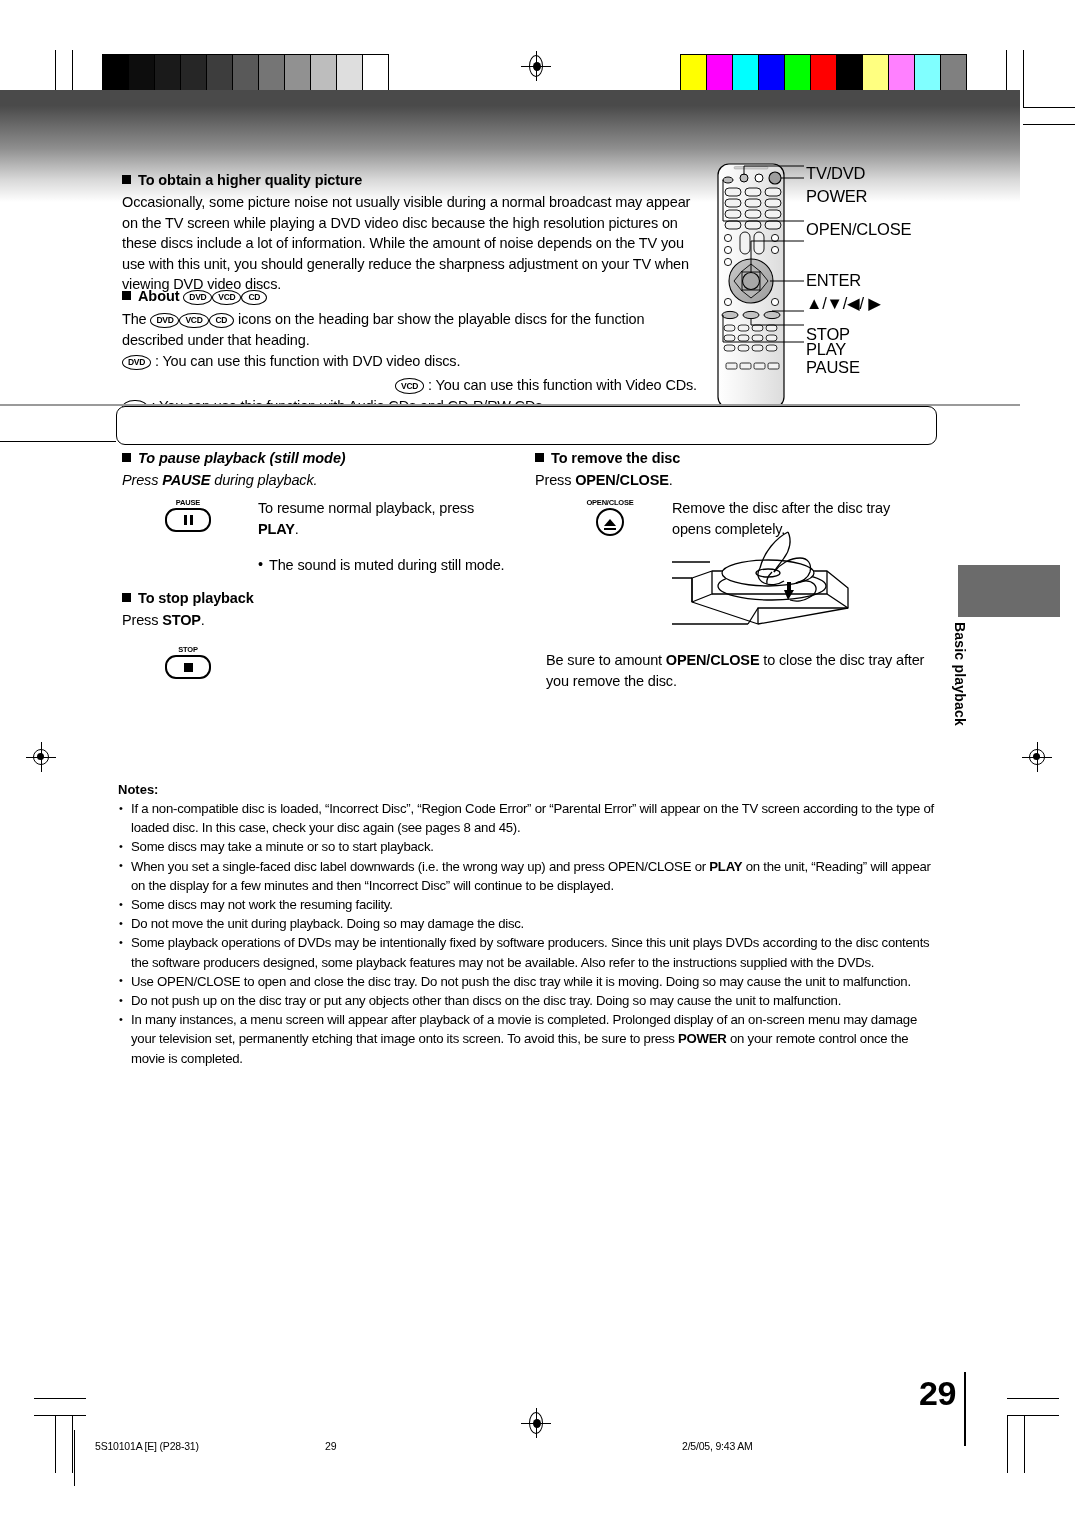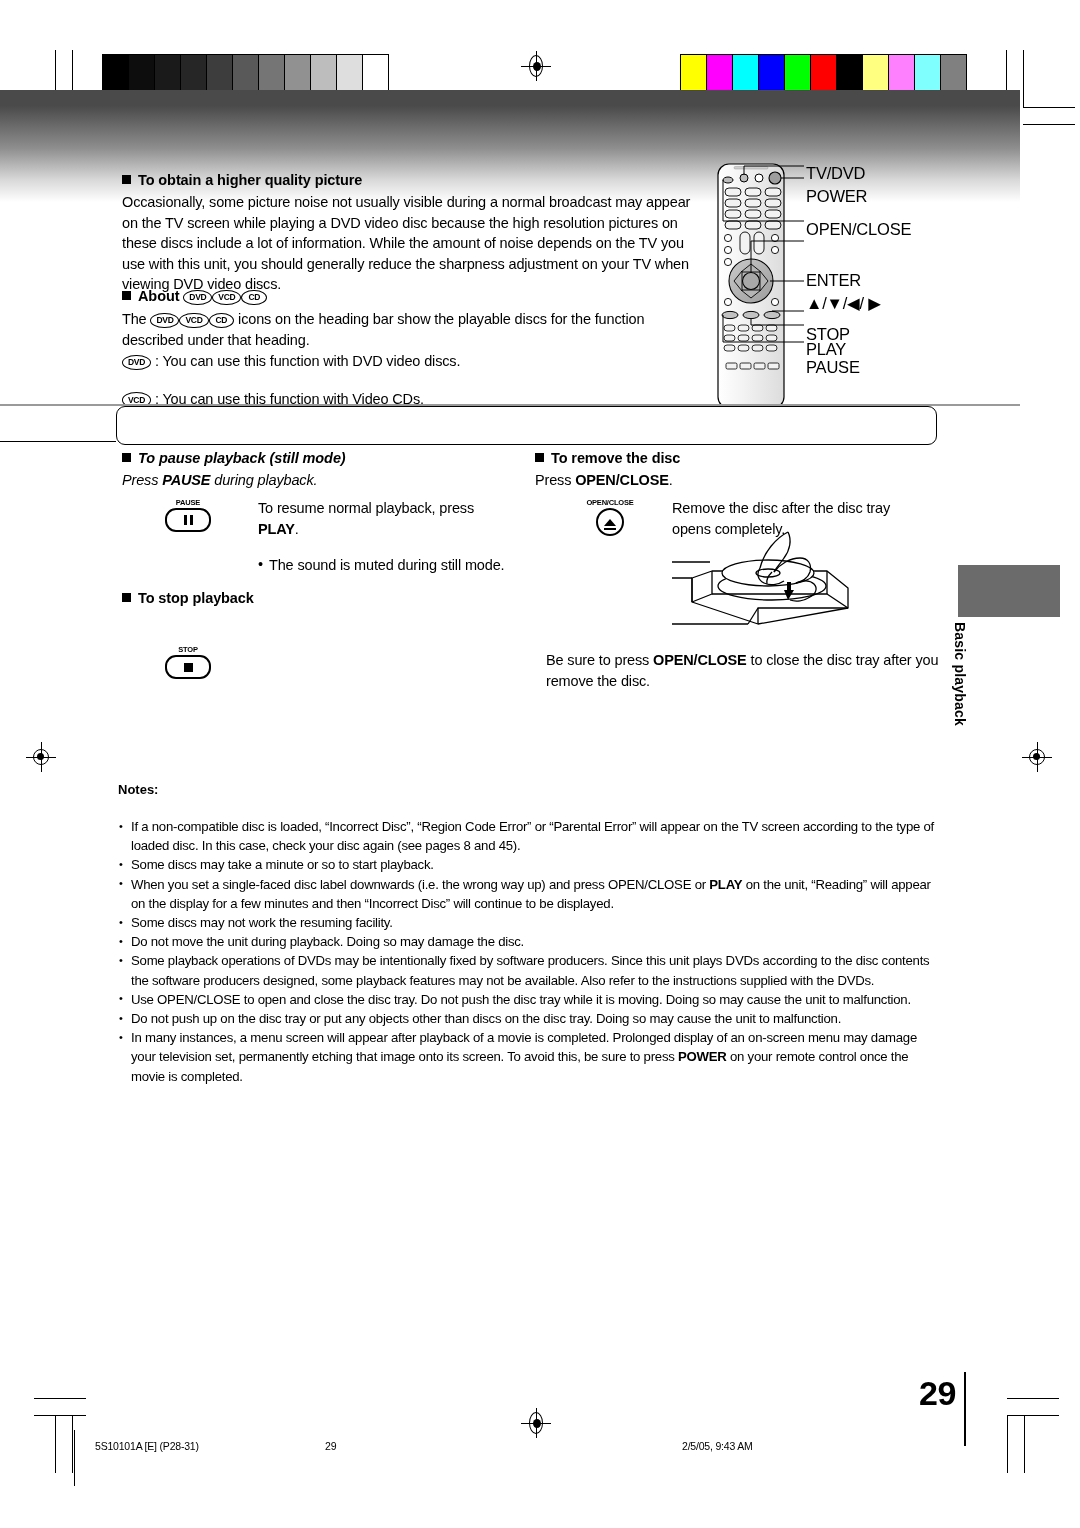--- a/index.html
+++ b/index.html
@@ -61,21 +61,21 @@
   .gl-eject{display:inline-block;width:0;height:0;border-left:6px solid transparent;
             border-right:6px solid transparent;border-bottom:7px solid #000;position:relative;}
   .gl-eject:after{content:"";position:absolute;left:-6px;top:9px;width:12px;height:2.5px;background:#000;}
 
   
   .sidetab{position:absolute;background:#6b6b6b;}
   .sidetext{position:absolute;font-size:14px;font-weight:bold;
             writing-mode:vertical-rl;letter-spacing:0.2px;}
 
   
-  .notes-title{font-size:13px;font-weight:bold;margin:0 0 20px 0;}
+  .notes-title{font-size:13px;font-weight:bold;margin:0 0 2px 0;}
   ul.notes{list-style:none;margin:0;padding:0;}
   ul.notes li{font-size:13.2px;line-height:19.2px;position:relative;padding-left:13px;
               margin-bottom:0px;letter-spacing:-0.25px;}
   ul.notes li:before{content:"\2022";position:absolute;left:1px;top:-0.5px;font-size:11px;}
 
   
   .pageno{position:absolute;font-size:34px;font-weight:bold;letter-spacing:-0.5px;}
   .pagerule{position:absolute;background:#000;}
 
   
@@ -156,21 +156,21 @@
     </h3>
     <p class="body">
       <span>The</span>
       <span class="disc">DVD</span><span class="disc">VCD</span><span class="disc w">CD</span>
       <span>icons on the heading bar show the playable discs for the function described under that heading.</span>
     </p>
     <p class="body" style="margin-top:1px;">
       <span class="disc">DVD</span>
       <span>: You can use this function with DVD video discs.</span>
     </p>
-    <p class="body" style="margin-top:17px;">
+    <p class="body" style="margin-top:3px;text-align:right;">
       <span class="disc">VCD</span>
       <span>: You can use this function with Video CDs.</span>
     </p>
     <p class="body" style="margin-top:1px;">
       <span class="disc w">CD</span>
       <span>: You can use this function with Audio CDs and CD-R/RW CDs.</span>
     </p>
   </div>
 
   <svg class="remote" style="left:712px;top:158px;" width="112" height="252" viewBox="0 0 112 252">
@@ -293,20 +293,21 @@
     <p class="body" style="margin-top:16px;padding-left:11px;position:relative;">
       <span style="position:absolute;left:0;top:-1px;">•</span>
       <span>The sound is muted during still mode.</span>
     </p>
   </div>
 
   <div style="position:absolute;left:122px;top:590px;width:400px;">
     <h3 class="hd">
       <span class="sq"></span><span>To stop playback</span>
     </h3>
+    <p class="body"><span>Press </span><span class="b">STOP</span><span>.</span></p>
   </div>
 
   <div class="keywrap" style="left:158px;top:645px;width:60px;">
     <div class="keylabel">STOP</div>
     <div class="keyoval">
         <span class="gl-stop"></span>
       </div>
   </div>
 
   <div style="position:absolute;left:535px;top:450px;width:400px;">
@@ -351,21 +352,21 @@
       <path d="M124 55 C130 52 138 52 142 56 C146 60 144 66 138 69"></path>
       <path d="M138 69 C132 73 124 74 118 72"></path>
       <path d="M88 40 C84 46 86 52 92 55 C98 58 106 57 112 53"></path>
       <path d="M100 44 C96 48 94 52 95 56"></path>
     </g>
     <g fill="#000">
       <path d="M116 72 L112 62 L115 62 L115 54 L119 54 L119 62 L122 62 Z"></path>
     </g>
   </svg>
 
-  <p class="body" style="position:absolute;left:546px;top:650px;width:395px;"><span>Be sure to press </span><span class="b">OPEN/CLOSE</span><span> to close the disc tray after you remove the disc.</span></p>
+  <p class="body" style="position:absolute;left:546px;top:650px;width:395px;"><span>Be sure to amount </span><span class="b">OPEN/CLOSE</span><span> to close the disc tray after you remove the disc.</span></p>
 
   <div class="sidetab" style="left:958px;top:565px;width:102px;height:52px;"></div>
   <div class="sidetext" style="left:952px;top:622px;">Basic playback</div>
 
   <div style="position:absolute;left:118px;top:782px;width:822px;">
     <div class="notes-title">Notes:</div>
     <ul class="notes">
       <li>If a non-compatible disc is loaded, “Incorrect Disc”, “Region Code Error” or “Parental Error” will appear on the TV screen according to the type of loaded disc. In this case, check your disc again (see pages 8 and 45).</li>
       <li>Some discs may take a minute or so to start playback.</li>
       <li>When you set a single-faced disc label downwards (i.e. the wrong way up) and press OPEN/CLOSE or <span class="b">PLAY</span> on the unit, “Reading” will appear on the display for a few minutes and then “Incorrect Disc” will continue to be displayed.</li>

